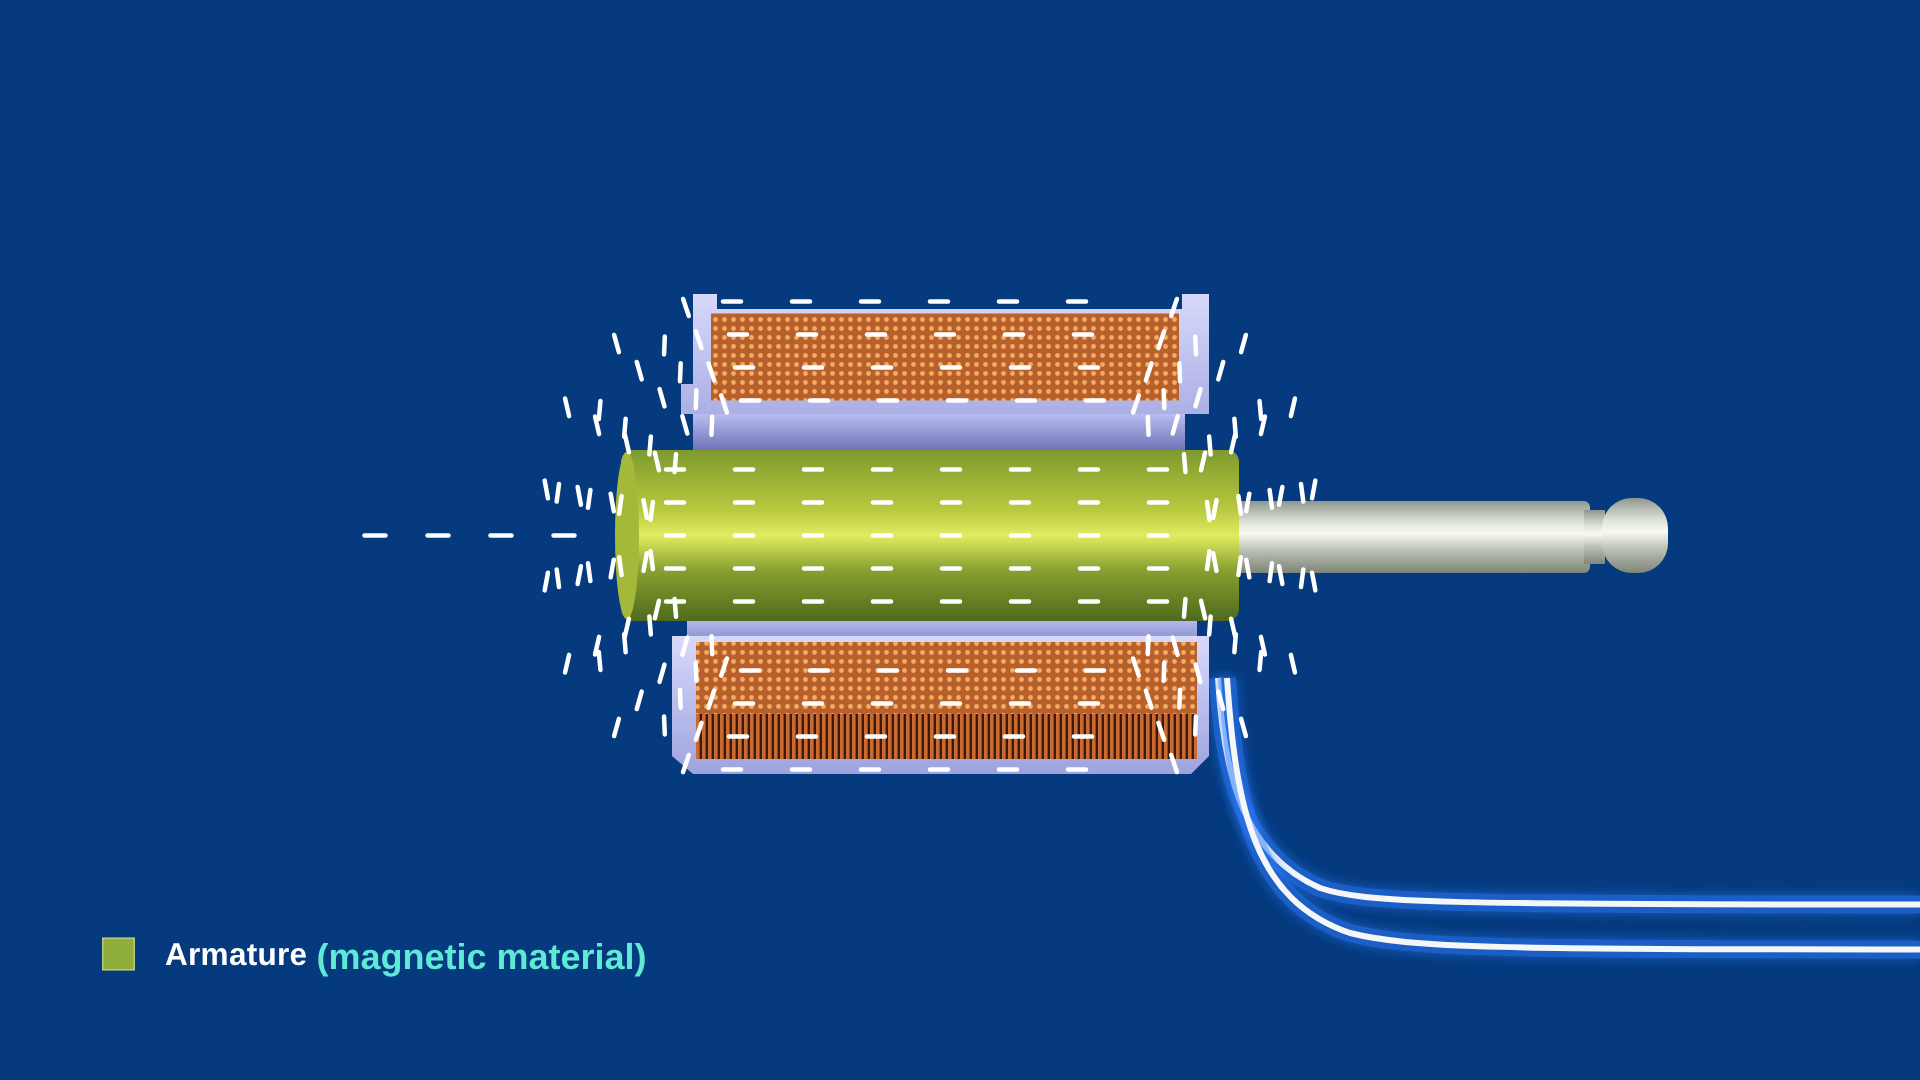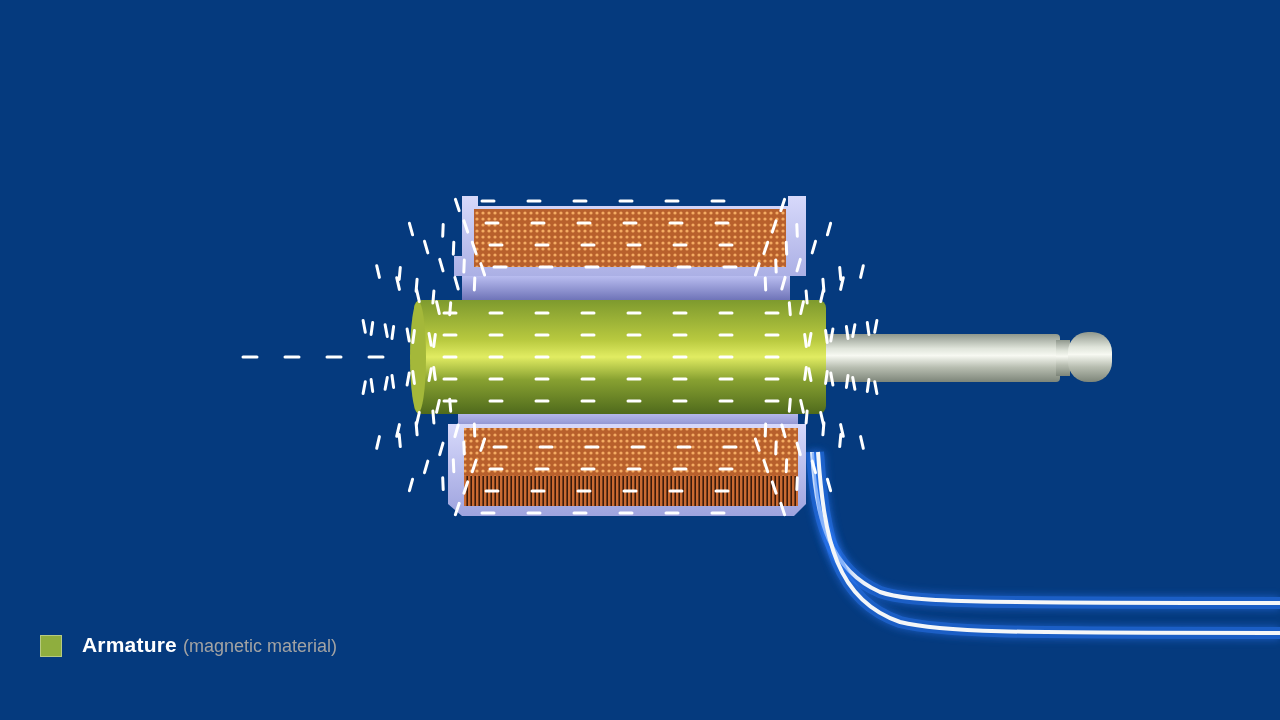--- a/index.html
+++ b/index.html
@@ -4,24 +4,24 @@
 <style>
   html, body { margin:0; padding:0; }
   body {
     width:1280px; height:720px; overflow:hidden;
     background:#053a7e;
     font-family:"Liberation Sans", sans-serif;
     position:relative;
   }
   #stage { position:absolute; left:0; top:0; width:1280px; height:720px; }
   .legend { position:absolute; left:40px; top:625px; }
-  .legend-item { display:flex; align-items:flex-end; height:32px; }
+  .legend-item { display:flex; align-items:flex-start; height:32px;margin-left:28px; }
   .swatch { width:22px; height:22px; margin-right:20px; box-sizing:border-box; border:1px solid rgba(255,255,255,0.35); }
   .legend-label { color:#ffffff; font-size:21px; font-weight:bold; letter-spacing:0.2px; }
-  .legend-sub { color:#a3a3a3; font-size:18px; font-weight:normal; margin-left:6px; }
+  .legend-sub { color:#5eead4; font-size:24px; font-weight:bold; margin-left:6px; }
 </style>
 </head>
 <body>
 
 <svg id="stage" viewBox="0 0 1280 720" xmlns="http://www.w3.org/2000/svg">
   <defs>
     <linearGradient id="armGrad" x1="0" y1="0" x2="0" y2="1">
       <stop offset="0" stop-color="#7e9a2e"></stop>
       <stop offset="0.35" stop-color="#b8c93f"></stop>
       <stop offset="0.5" stop-color="#e1ec62"></stop>

